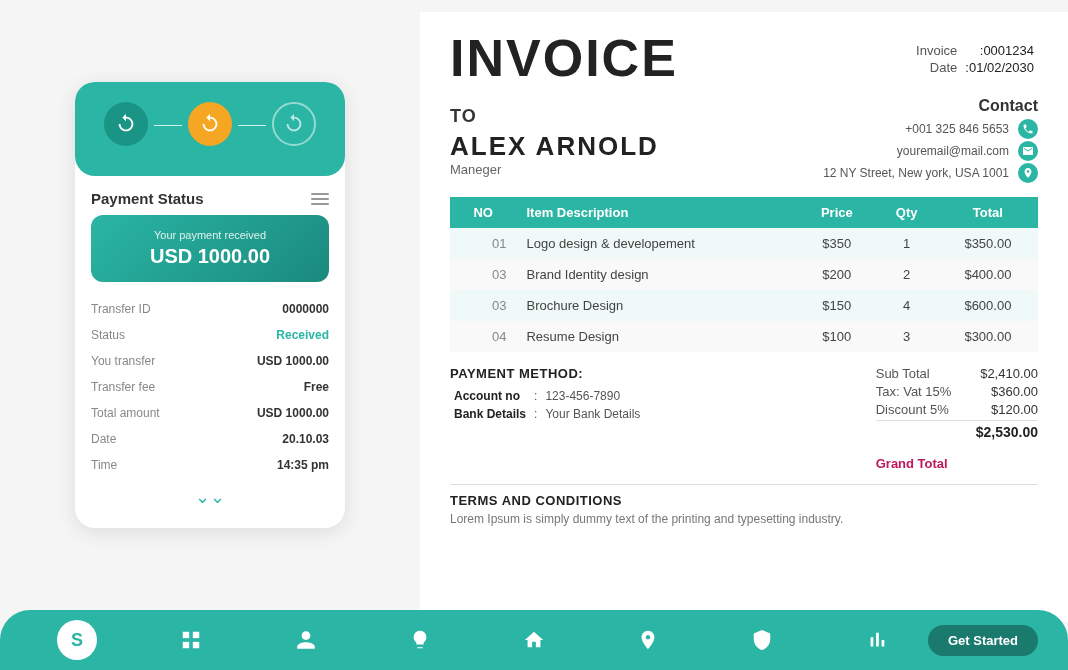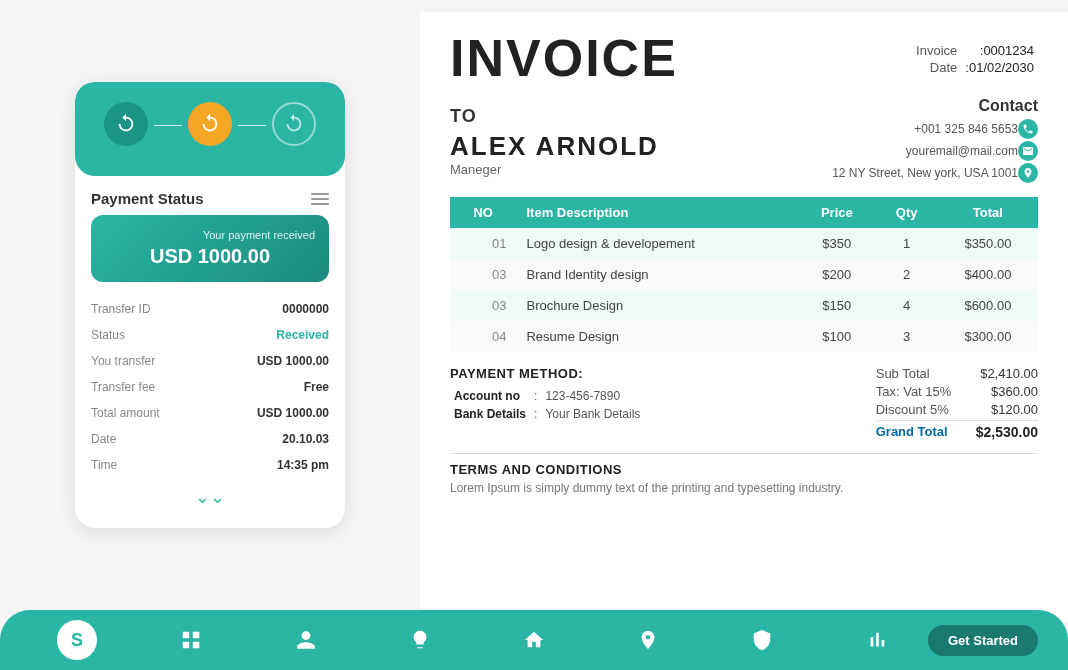--- a/index.html
+++ b/index.html
@@ -101,21 +101,20 @@
       border-radius: 12px;
       margin: 0 16px 14px 16px;
       padding: 14px;
       text-align: center;
     }
 
     .amount-label {
       font-size: 11px;
       color: rgba(255,255,255,0.85);
       margin-bottom: 4px;
-      text-align: right;
     }
 
     .amount-value {
       font-size: 20px;
       font-weight: 700;
       color: white;
     }
 
     .detail-row {
       display: flex;
@@ -208,21 +207,21 @@
       font-size: 16px;
       font-weight: 700;
       color: #333;
       margin-bottom: 4px;
     }
 
     .contact-row {
       display: flex;
       align-items: center;
       justify-content: flex-end;
-      gap: 0;
+      gap: 9px;
       margin-bottom: 2px;
     }
 
     .contact-icon {
       width: 20px;
       height: 20px;
       border-radius: 50%;
       display: flex;
       align-items: center;
       justify-content: center;
@@ -316,21 +315,21 @@
 
     .totals-row {
       display: flex;
       justify-content: space-between;
       gap: 28px;
       margin-bottom: 3px;
     }
 
     .totals-row .t-label { color: #555; }
     .totals-row .t-value { color: #333; font-weight: 500; }
-    .totals-row.grand .t-label { font-weight: 700; color: #0369a1; }
+    .totals-row.grand .t-label { font-weight: 700; color: #be185d; margin-top: 32px; }
     .totals-row.grand .t-value { font-weight: 700; color: #222; font-size: 14px; }
 
     .divider-line {
       border: none;
       border-top: 1px solid #ddd;
       margin: 3px 0;
     }
 
     
     .terms-section {

